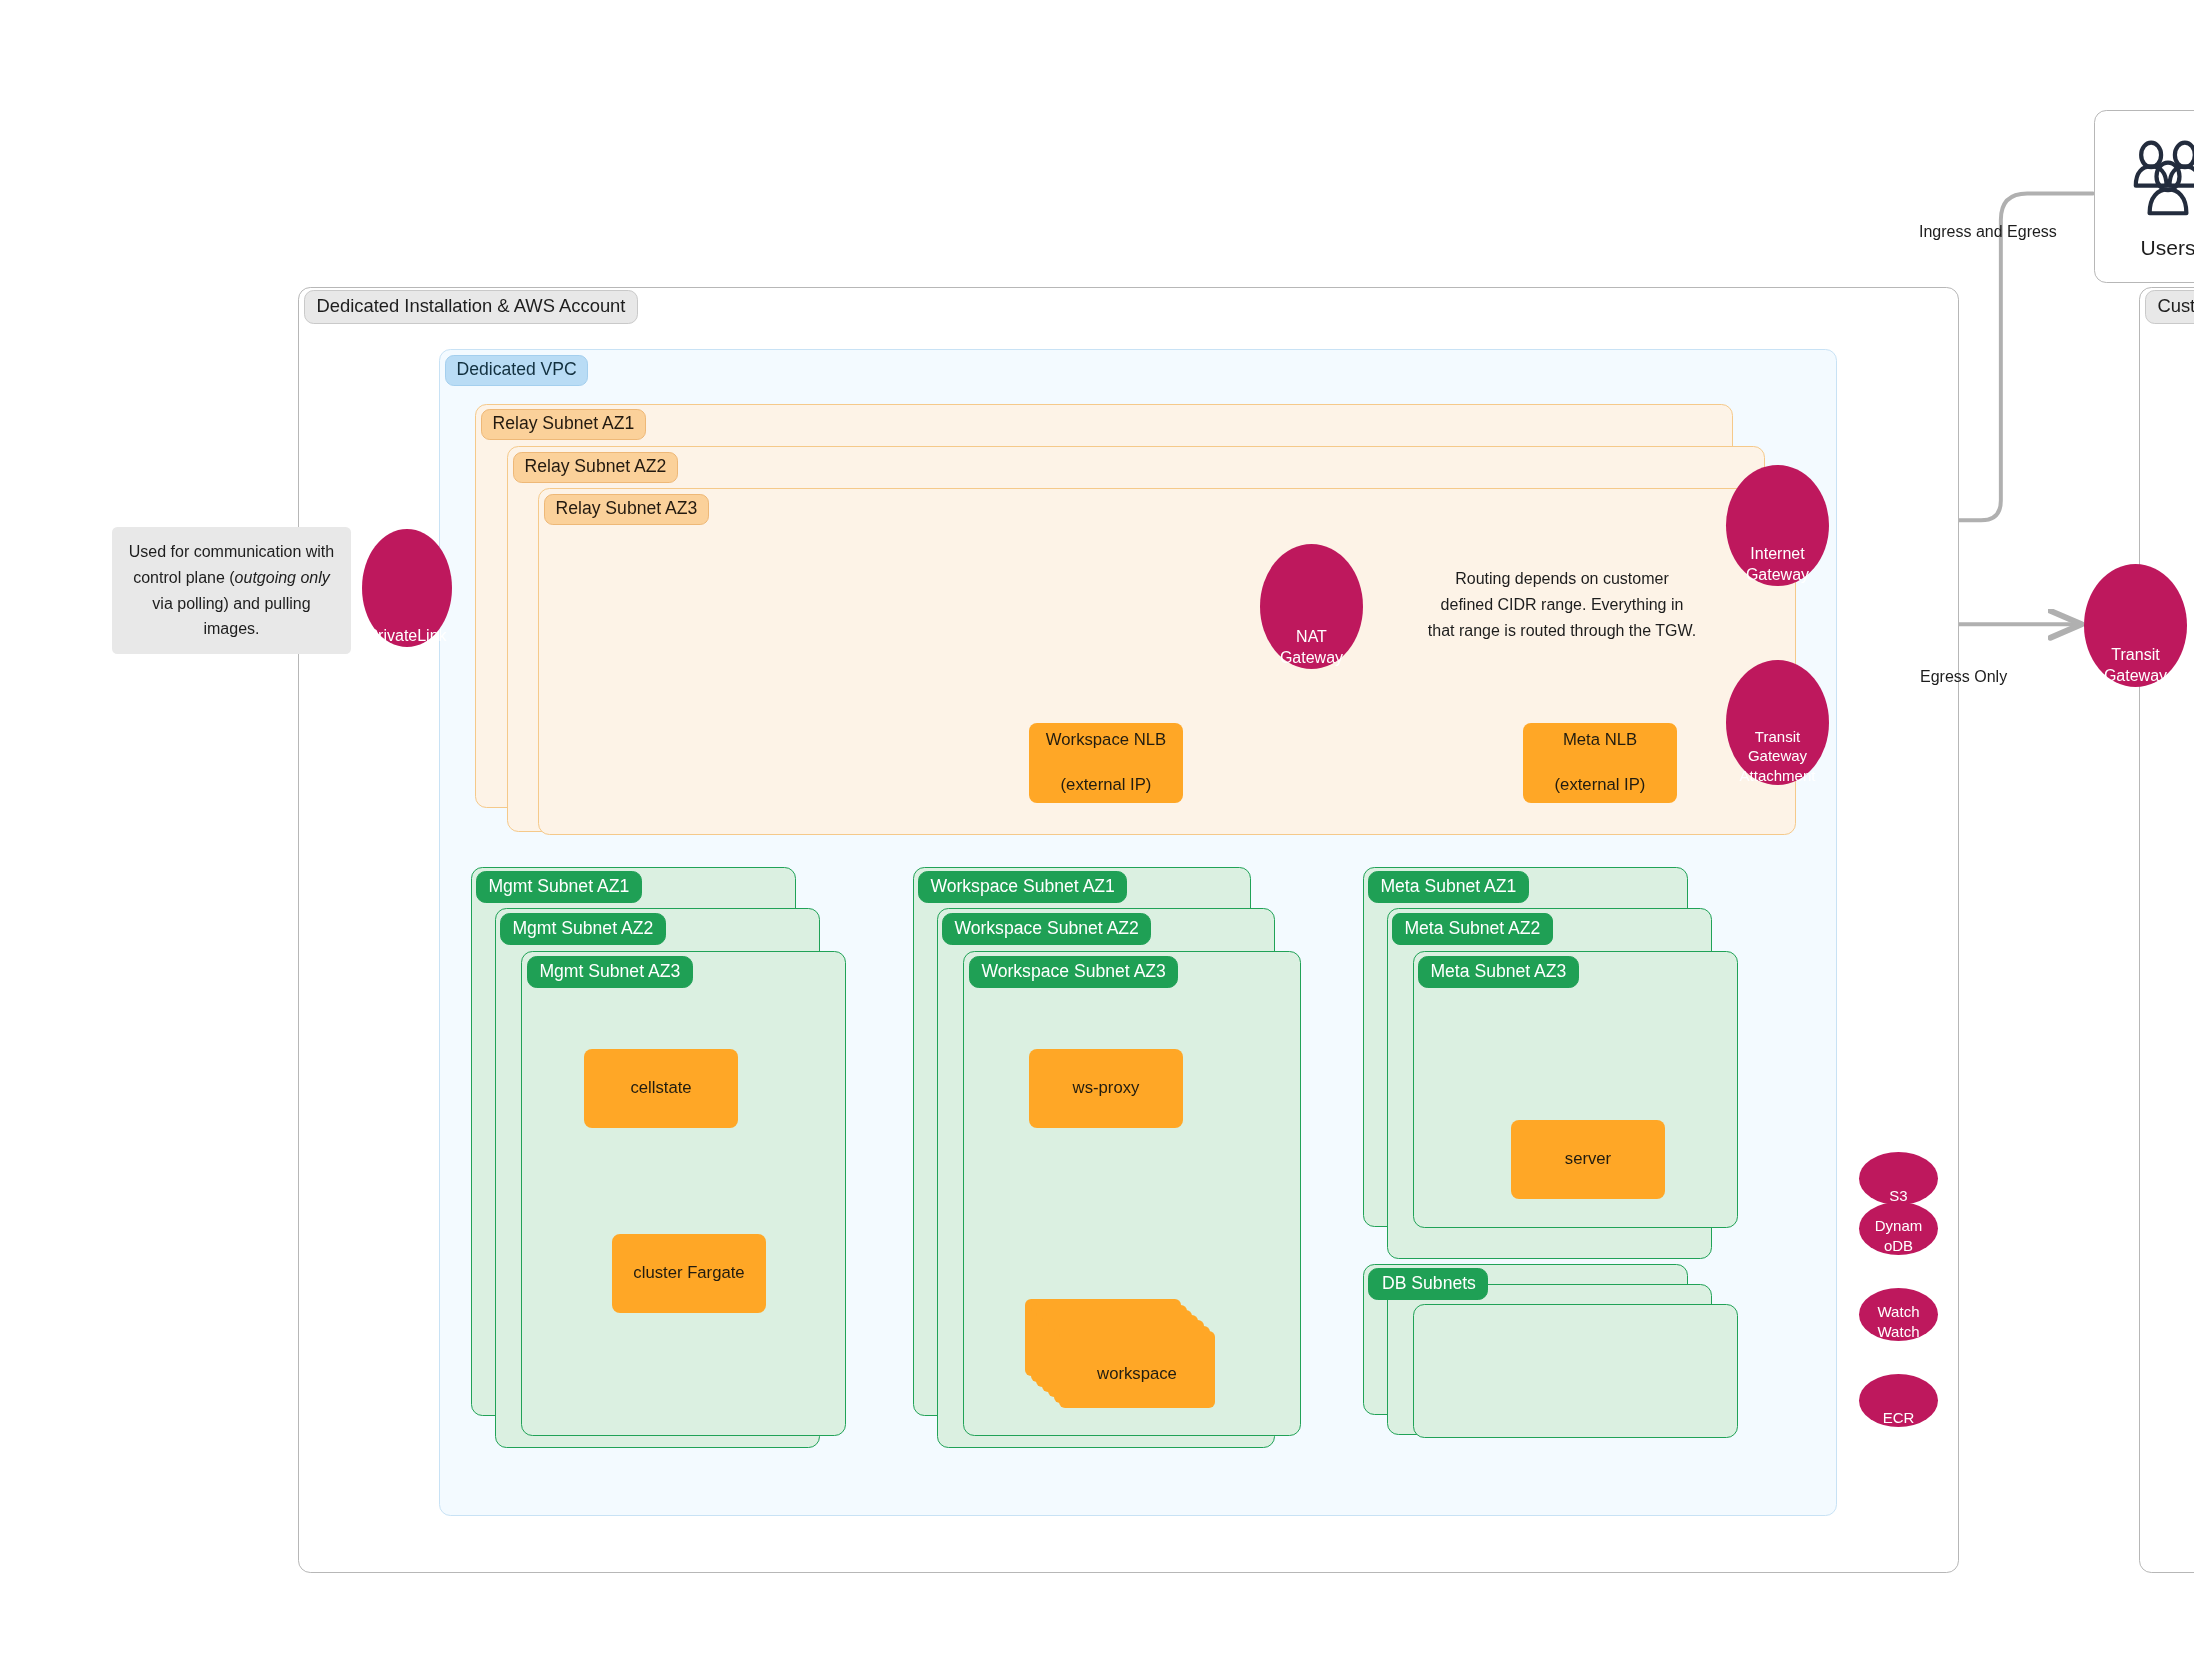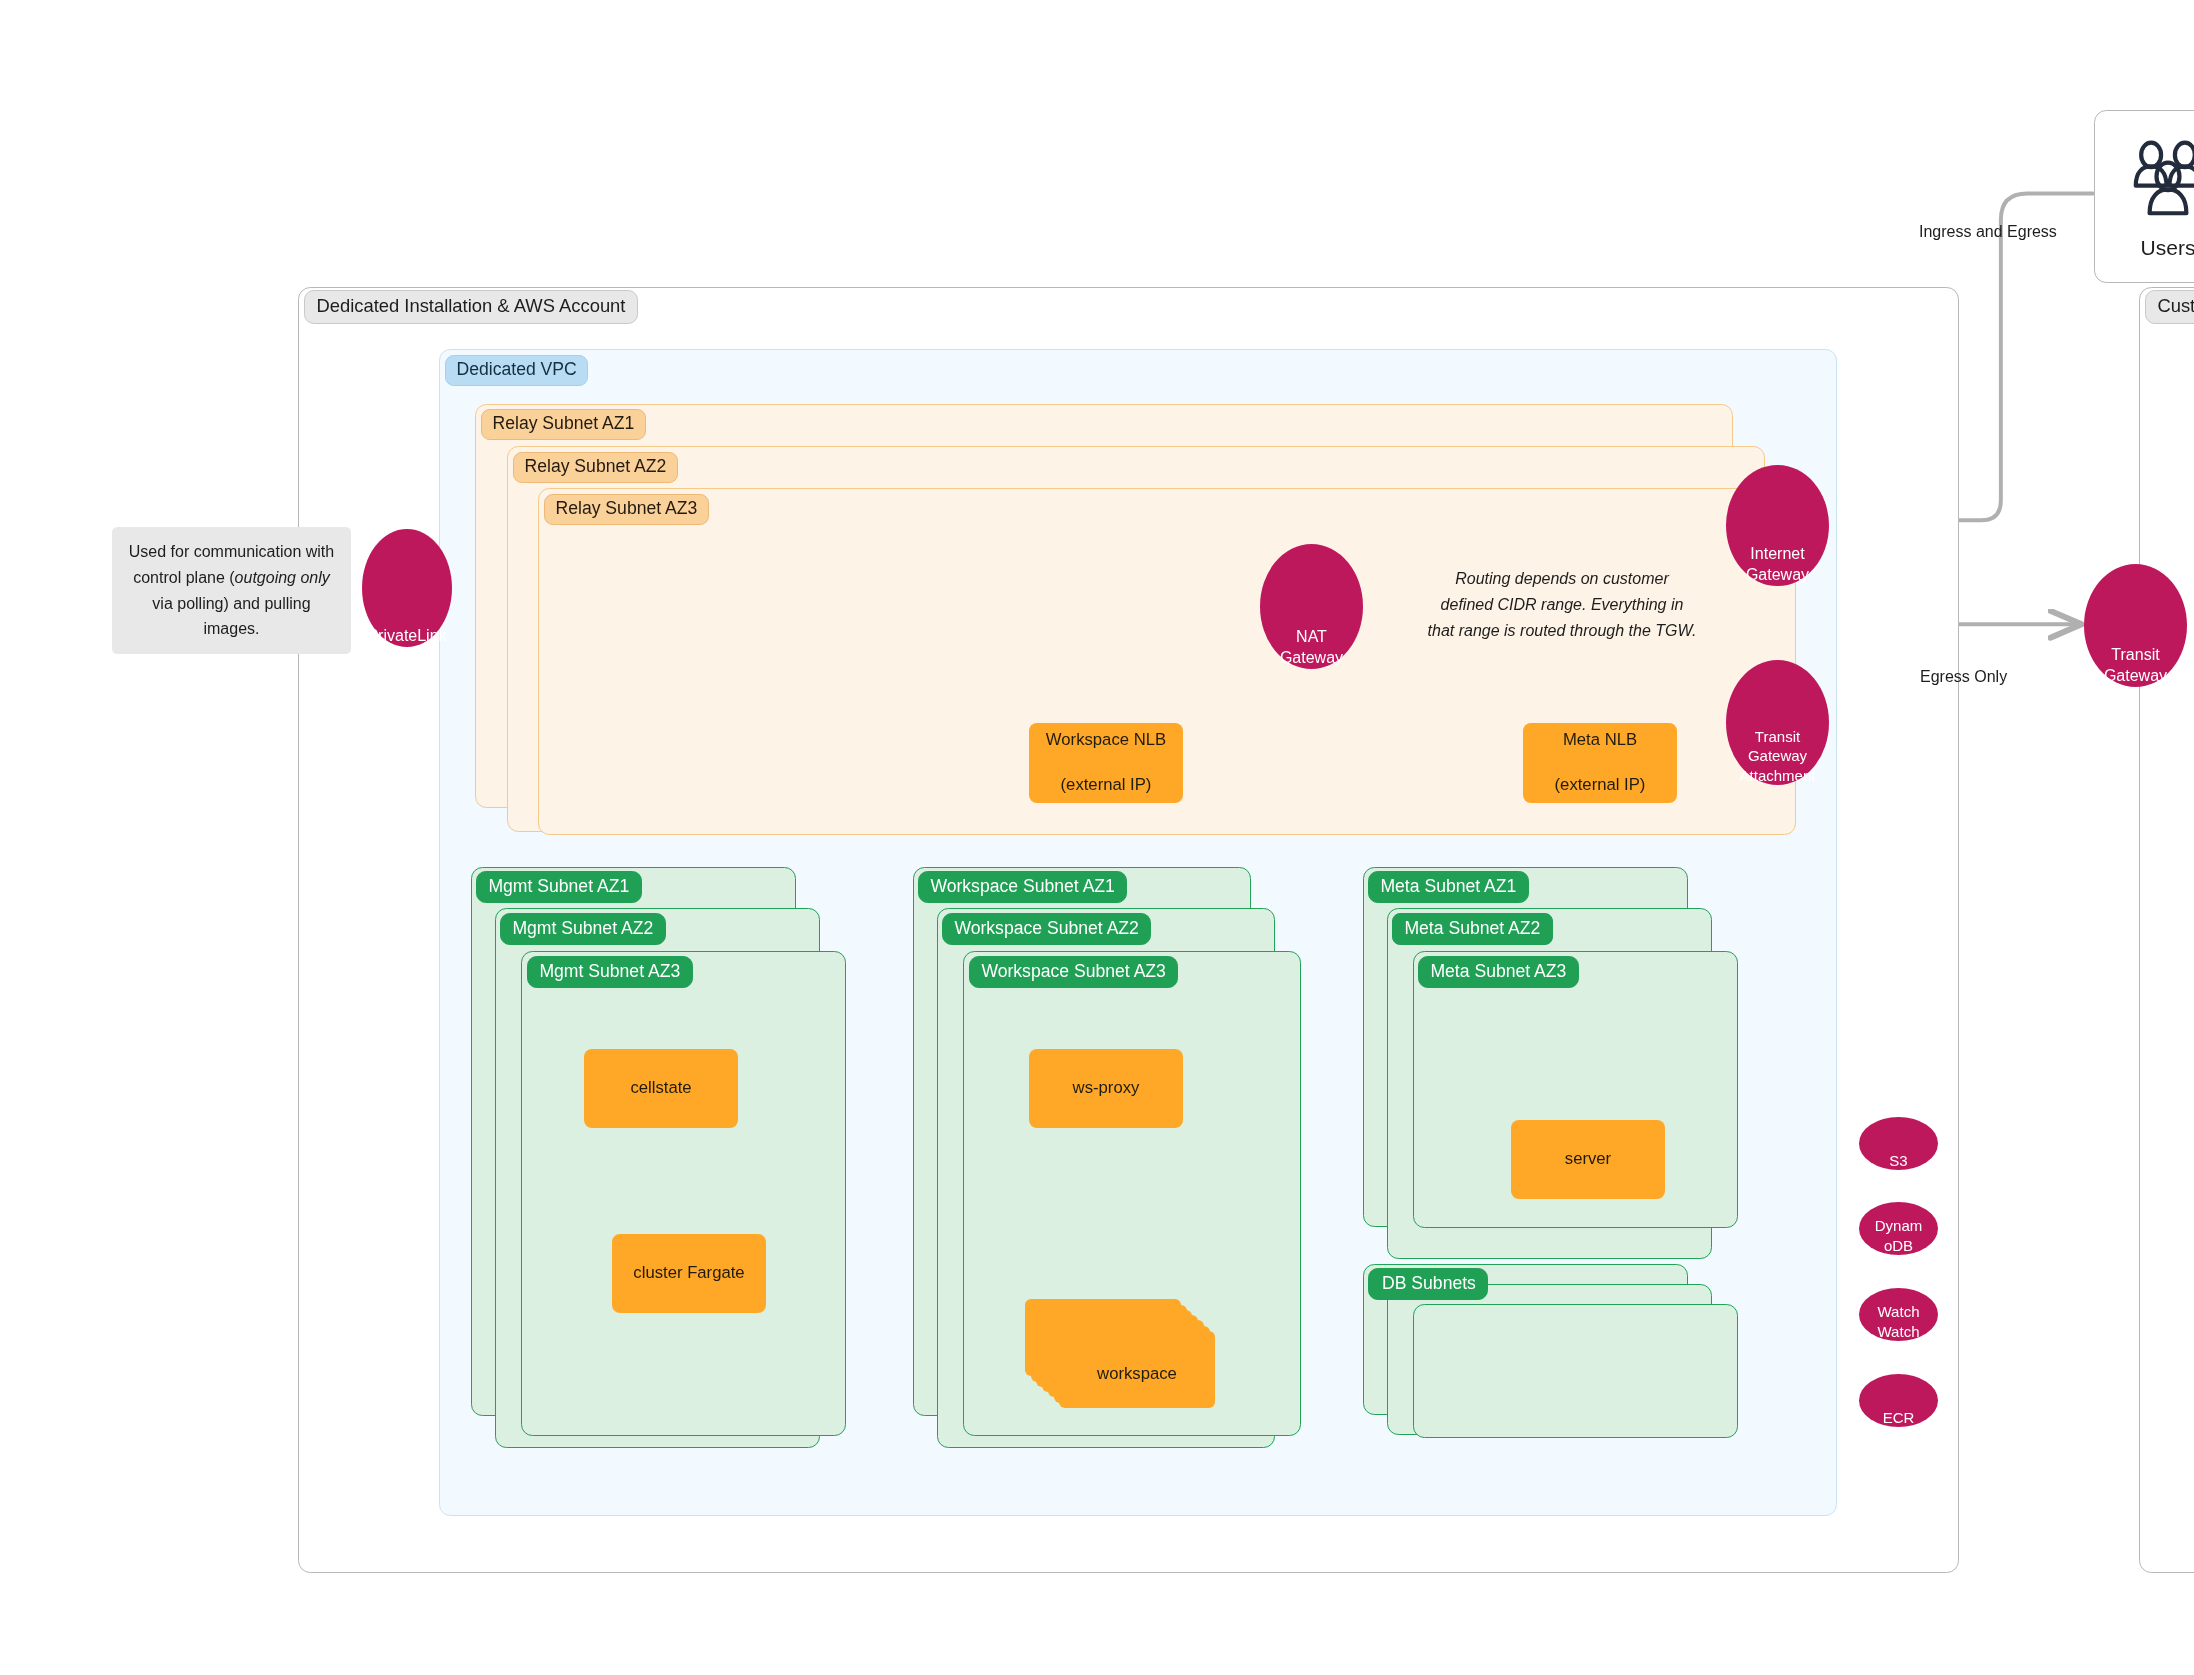--- a/index.html
+++ b/index.html
@@ -81,21 +81,20 @@
   }
   .note i{font-style:italic;}
 
   .edge-label{
     position:absolute;color:#1d1d1d;font-size:16px;line-height:1.2;
     white-space:nowrap;
   }
   .free-note{
     position:absolute;color:#1d1d1d;font-size:16px;line-height:1.62;
     text-align:center;
-    font-style:italic;
   }
   .caption{
     position:absolute;color:#1d1d1d;font-size:21px;line-height:1;
     white-space:nowrap;text-align:center;
   }
 
   
   .ws-stack{position:absolute;}
   .ws-stack .card{
     position:absolute;background:#ffa726;border-radius:6.1px;
@@ -305,21 +304,21 @@
 
   <div class="orange" style="left:1511px;top:1120px;width:154px;height:79px;">
     <span>server</span>
   </div>
 
   <div class="green" style="left:1363px;top:1264px;width:325px;height:151px;"></div>
   <div class="green" style="left:1387px;top:1284px;width:325px;height:151px;"></div>
   <div class="green" style="left:1413px;top:1304px;width:325px;height:134px;"></div>
   <div class="green-label" style="left:1368px;top:1268px;padding-left:13px;">DB Subnets</div>
 
-  <div class="ellipse small" style="left:1859px;top:1117px;width:79px;height:53px;">
+  <div class="ellipse small" style="left:1859px;top:1152px;width:79px;height:53px;">
     <span>S3</span>
   </div>
   <div class="ellipse small" style="left:1859px;top:1202px;width:79px;height:53px;">
     <span>
       <span>Dynam</span><br>
       <span>oDB</span>
     </span>
   </div>
   <div class="ellipse small" style="left:1859px;top:1288px;width:79px;height:53px;">
     <span>

